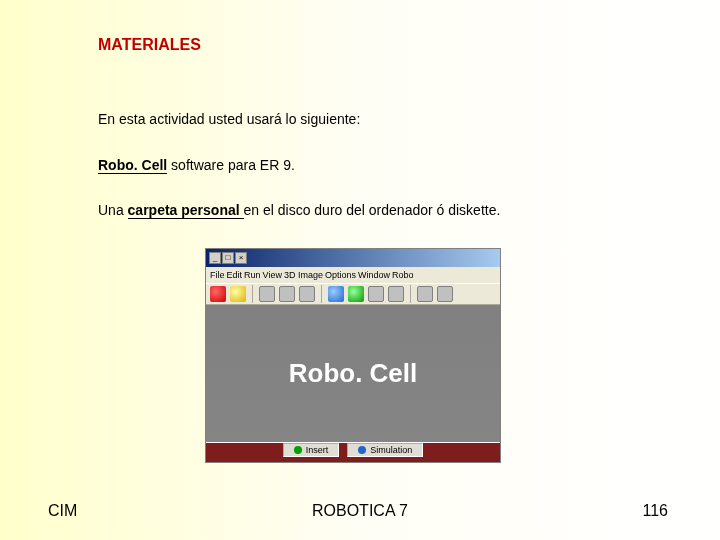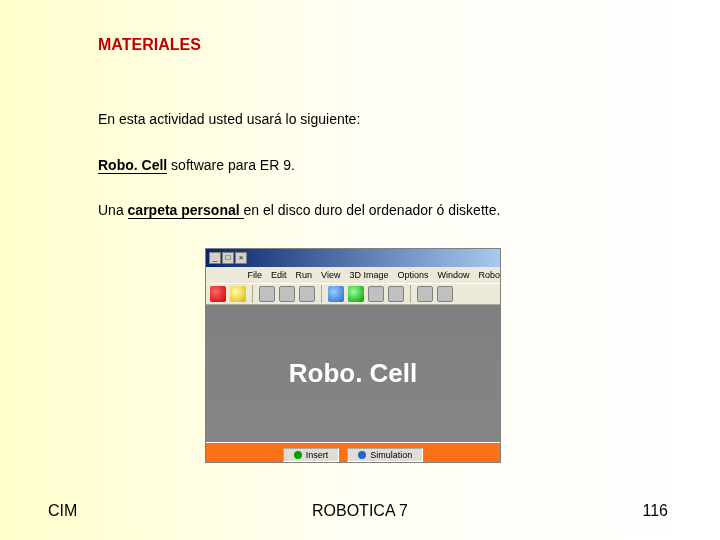--- a/index.html
+++ b/index.html
@@ -57,23 +57,22 @@
   .ss-cube { width: 10px; height: 10px; background: linear-gradient(45deg, #cc3333, #ff8080); border-radius: 1px; }
   .ss-ctrls { display: flex; gap: 1px; }
   .ss-ctrl { width: 12px; height: 12px; background: #d4d0c8; border: 1px solid #808080; font-size: 8px; line-height: 10px; text-align: center; color: #000; }
   .ss-menu {
     height: 16px;
     background: #ece9d8;
     font-size: 9px;
     color: #000;
     display: flex;
     align-items: center;
-    gap: 9px;
+    gap: 2px;
     padding-left: 4px;
-    justify-content: flex-end;
   }
   .ss-toolbar {
     height: 22px;
     background: #ece9d8;
     border-top: 1px solid #fff;
     border-bottom: 1px solid #aca899;
     display: flex;
     align-items: center;
     padding-left: 4px;
     gap: 4px;
@@ -94,24 +93,24 @@
     position: relative;
   }
   .ss-logo {
     font-family: Arial, sans-serif;
     font-size: 26px;
     font-weight: bold;
     color: #fff;
   }
   .ss-status {
     height: 20px;
-    background: #f97316;
+    background: #7f1d1d;
     border-top: 1px solid #fff;
     display: flex;
-    align-items: flex-end;
+    align-items: flex-start;
     justify-content: center;
     gap: 8px;
     font-size: 9px;
     color: #000;
   }
   .ss-status-item {
     background: #e0ddd4;
     border: 1px inset #fff;
     padding: 1px 10px;
     display: flex;

